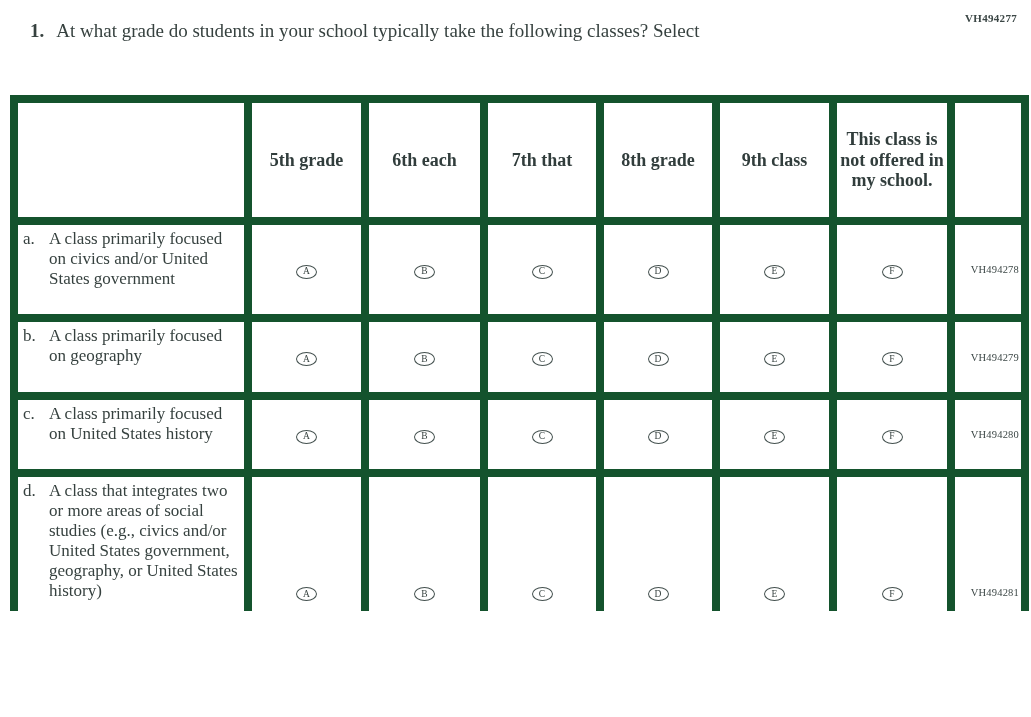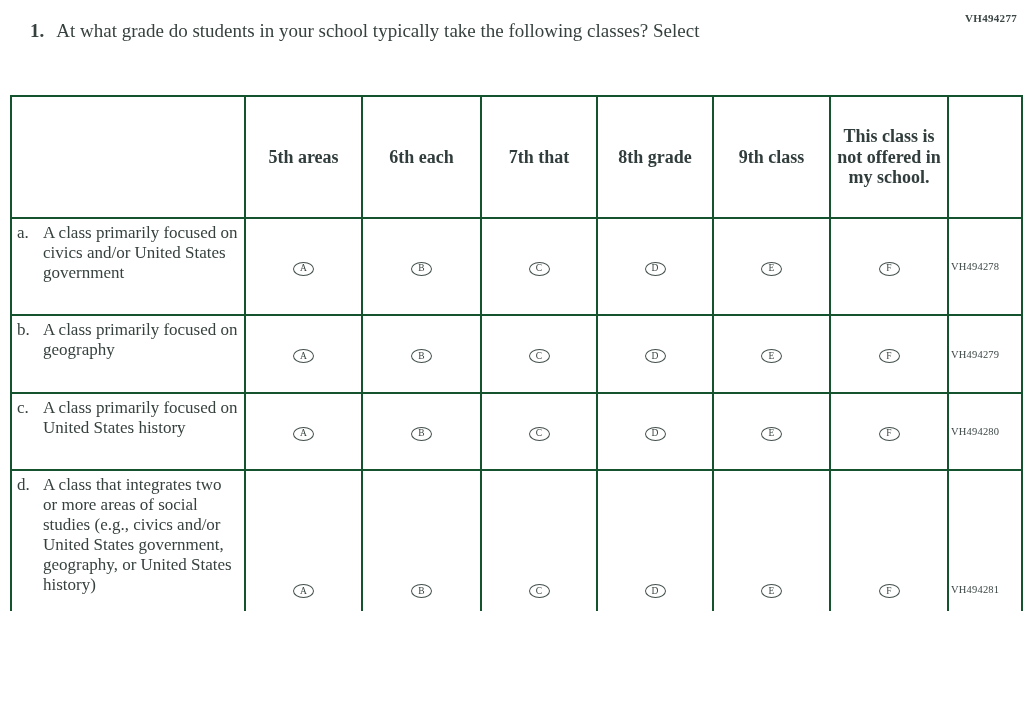--- a/index.html
+++ b/index.html
@@ -23,21 +23,21 @@
   .qnum { font-weight:bold; display:inline-block; margin-right:12px; }
   .qbold { font-weight:bold; }
   .qline2 { padding-left:26px; }
 
   table.survey {
     position:absolute; top:95px; left:10px;
     border-collapse:collapse; table-layout:fixed;
     width:1011px;
     background:#ffffff;
   }
-  table.survey td, table.survey th { border:2px solid #14532d; }
+  table.survey td, table.survey th { border:8px solid #14532d; }
 
   th.head {
     font-weight:bold; font-size:18px; line-height:1.15;
     text-align:center; vertical-align:middle;
     padding:4px 3px;
     border-bottom:6px double #1a201f;
     color:#313d3c;
   }
   th.head-empty { border-bottom:6px double #1a201f; }
 
@@ -52,21 +52,21 @@
   td.opt-cell { text-align:center; vertical-align:middle; }
   .bubble {
     display:inline-flex; align-items:center; justify-content:center;
     width:21px; height:14px;
     border:1.3px solid #43504e; border-radius:50%;
     font-size:9.5px; line-height:1; color:#36413f;
     cursor:pointer; background:#fff;
   }
 
   td.code-cell {
-    text-align:left; vertical-align:middle;
+    text-align:right; vertical-align:middle;
     font-size:10.5px; letter-spacing:.2px; color:#3c4746;
     padding:0 2px;
   }
 
   tr.row-a { height:97px; }
   tr.row-b { height:78px; }
   tr.row-c { height:77px; }
   tr.row-d { height:238px; }
   tr.head-row { height:122px; }
 </style>
@@ -89,21 +89,21 @@
         <col style="width:116px">
       <col style="width:116px">
         <col style="width:117px">
         <col style="width:118px">
         <col style="width:74px">
     </colgroup>
 
     <tbody>
         <tr class="head-row">
       <th class="head-empty"></th>
-      <th class="head">5th areas</th>
+      <th class="head">5th grade</th>
       <th class="head">6th each</th>
       <th class="head">7th that</th>
       <th class="head">8th grade</th>
       <th class="head">9th class</th>
       <th class="head">This class is not offered in my school.</th>
       <th class="head-empty"></th>
     </tr>
 
     <tr class="row-a">
       <td class="label-cell">

